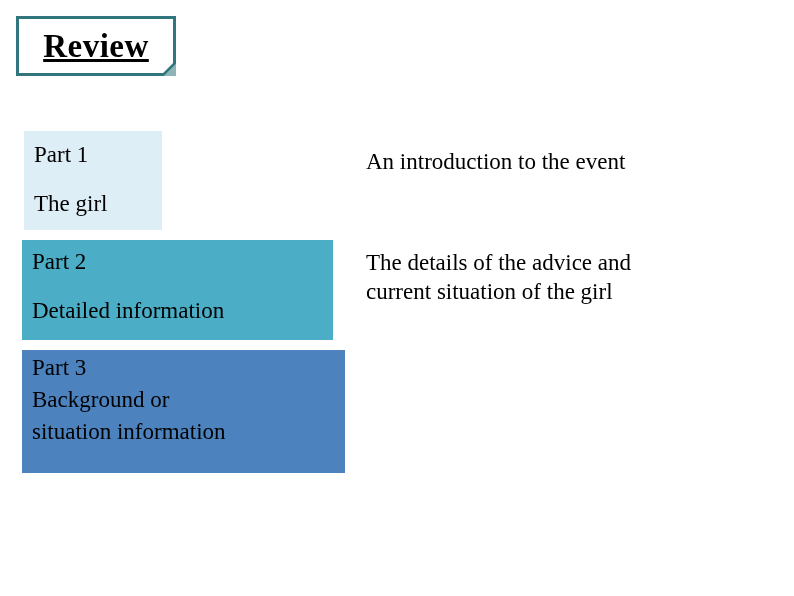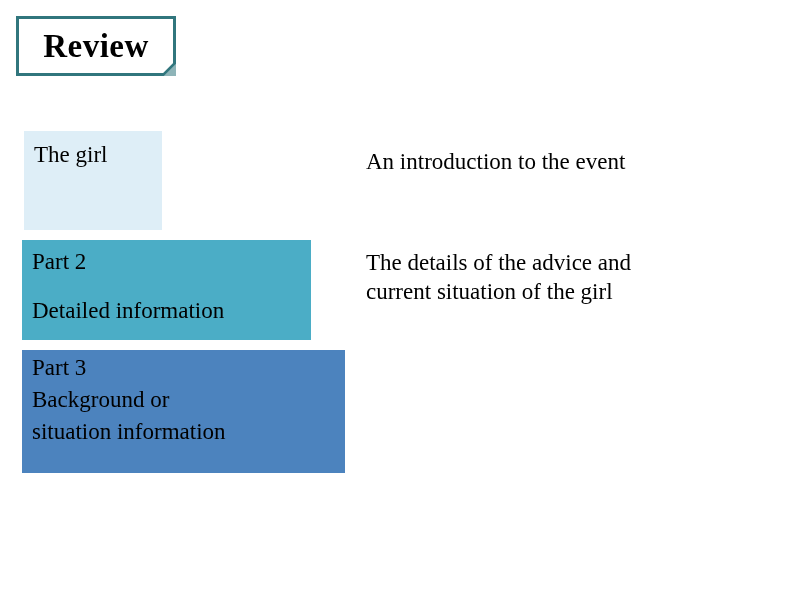--- a/index.html
+++ b/index.html
@@ -50,20 +50,21 @@
     top: 16px;
     width: 160px;
     height: 60px;
     display: flex;
     align-items: center;
     justify-content: center;
     font-size: 33px;
     font-weight: bold;
     letter-spacing: 0.5px;
     line-height: 1;
+    text-decoration: underline;
   }
 
   
   .part-block {
     position: absolute;
     box-sizing: border-box;
     padding: 6px 0 0 10px;
     color: #000000;
     font-size: 23px;
     line-height: 1.0;
@@ -79,21 +80,21 @@
     width: 138px;
     height: 99px;
     background: #deeef7;
     padding-top: 12px;
   }
   #part1 .line { margin-bottom: 26px; }
 
   #part2 {
     left: 22px;
     top: 240px;
-    width: 289px;
+    width: 311px;
     height: 100px;
     background: #4badc6;
     padding-top: 10px;
   }
   #part2 .line { margin-bottom: 26px; }
 
   #part3 {
     left: 22px;
     top: 350px;
     width: 323px;
@@ -121,20 +122,21 @@
 <div class="slide">
 
   <div class="title-box"></div>
   <svg class="title-fold" viewBox="0 0 160 60" width="160" height="60" aria-hidden="true">
     <path d="M146 60 L160 46 L160 60 Z" fill="#31767d" opacity="0.55"></path>
     <path d="M146 60 L160 46" stroke="#31767d" stroke-width="2.5" fill="none"></path>
   </svg>
   <div class="title-text">Review</div>
 
   <div class="part-block" id="part1" style="background: rgb(222, 238, 247);">
+    <span class="line">Part 1</span>
     <span class="line">The girl</span>
   </div>
 
   <div class="part-block" id="part2" style="background: rgb(75, 173, 198);">
     <span class="line">Part 2</span>
     <span class="line">Detailed information</span>
   </div>
 
   <div class="part-block" id="part3" style="background: rgb(76, 131, 190);">
     <span class="line">Part 3</span>

